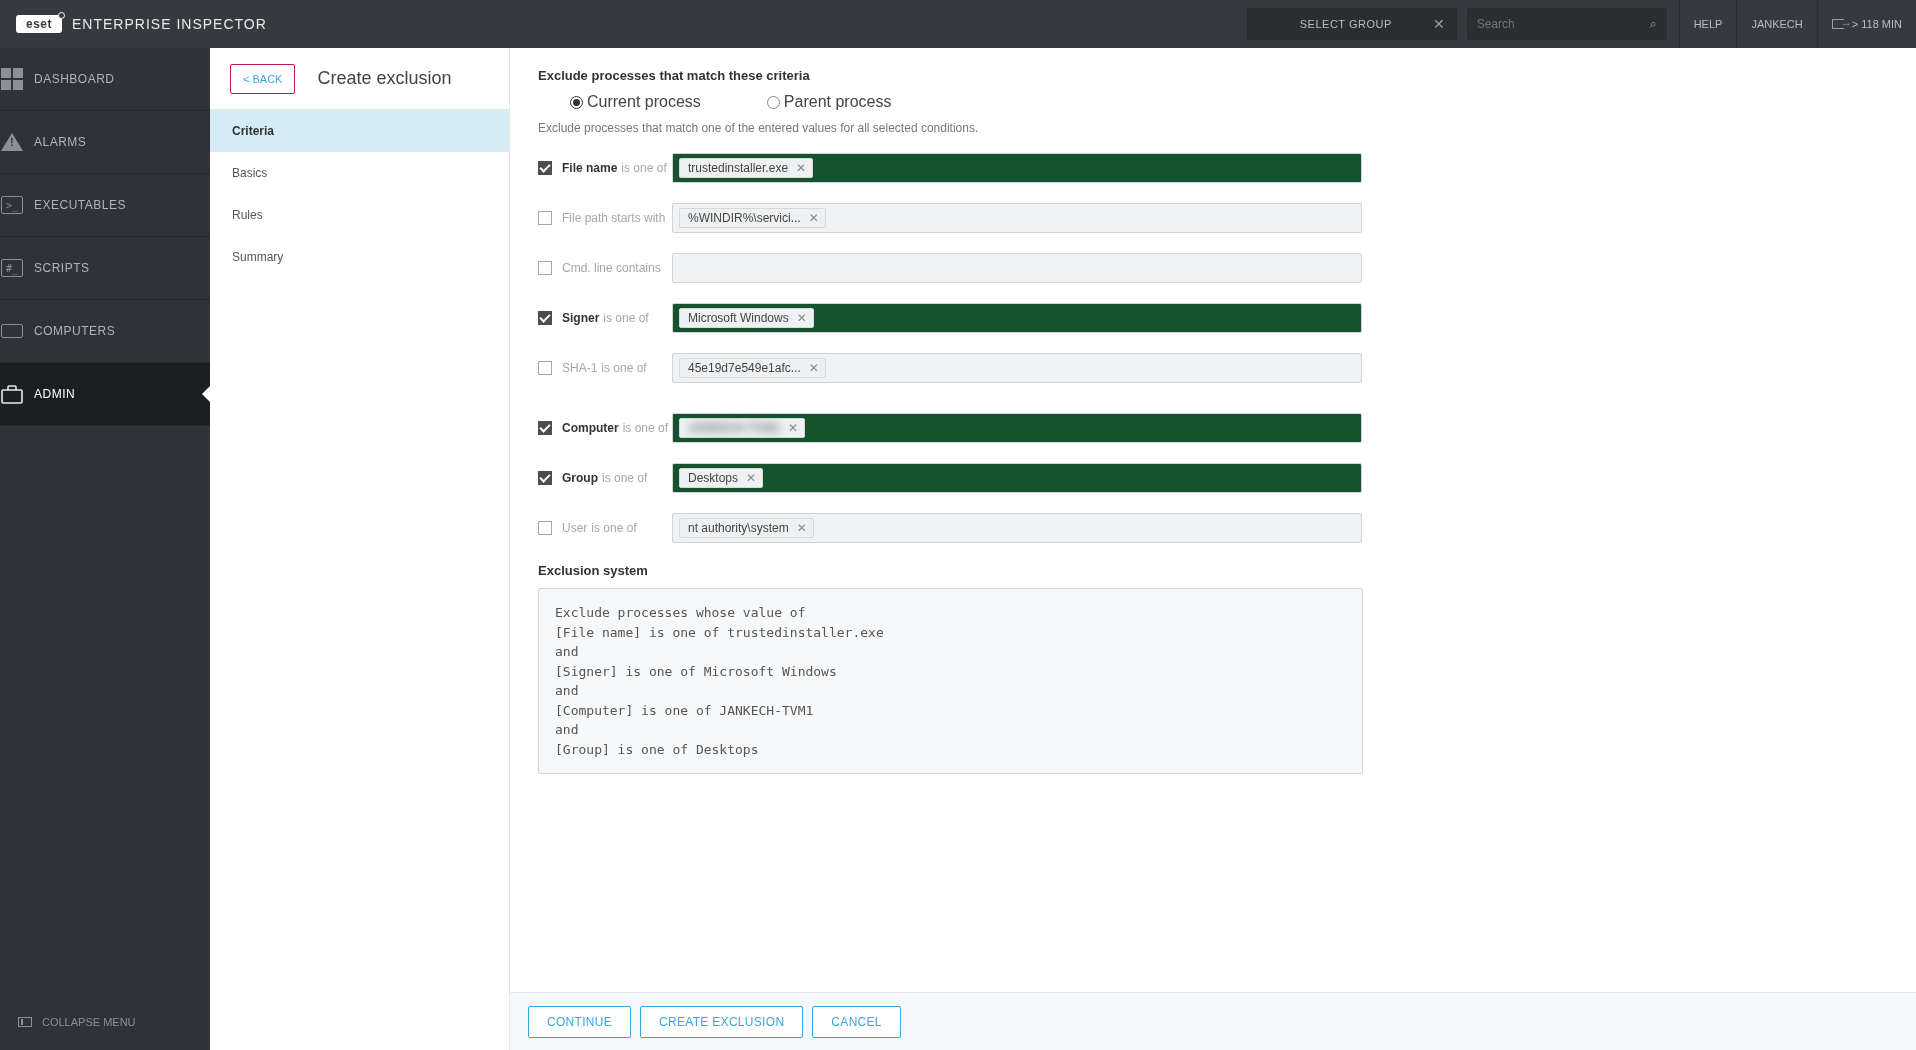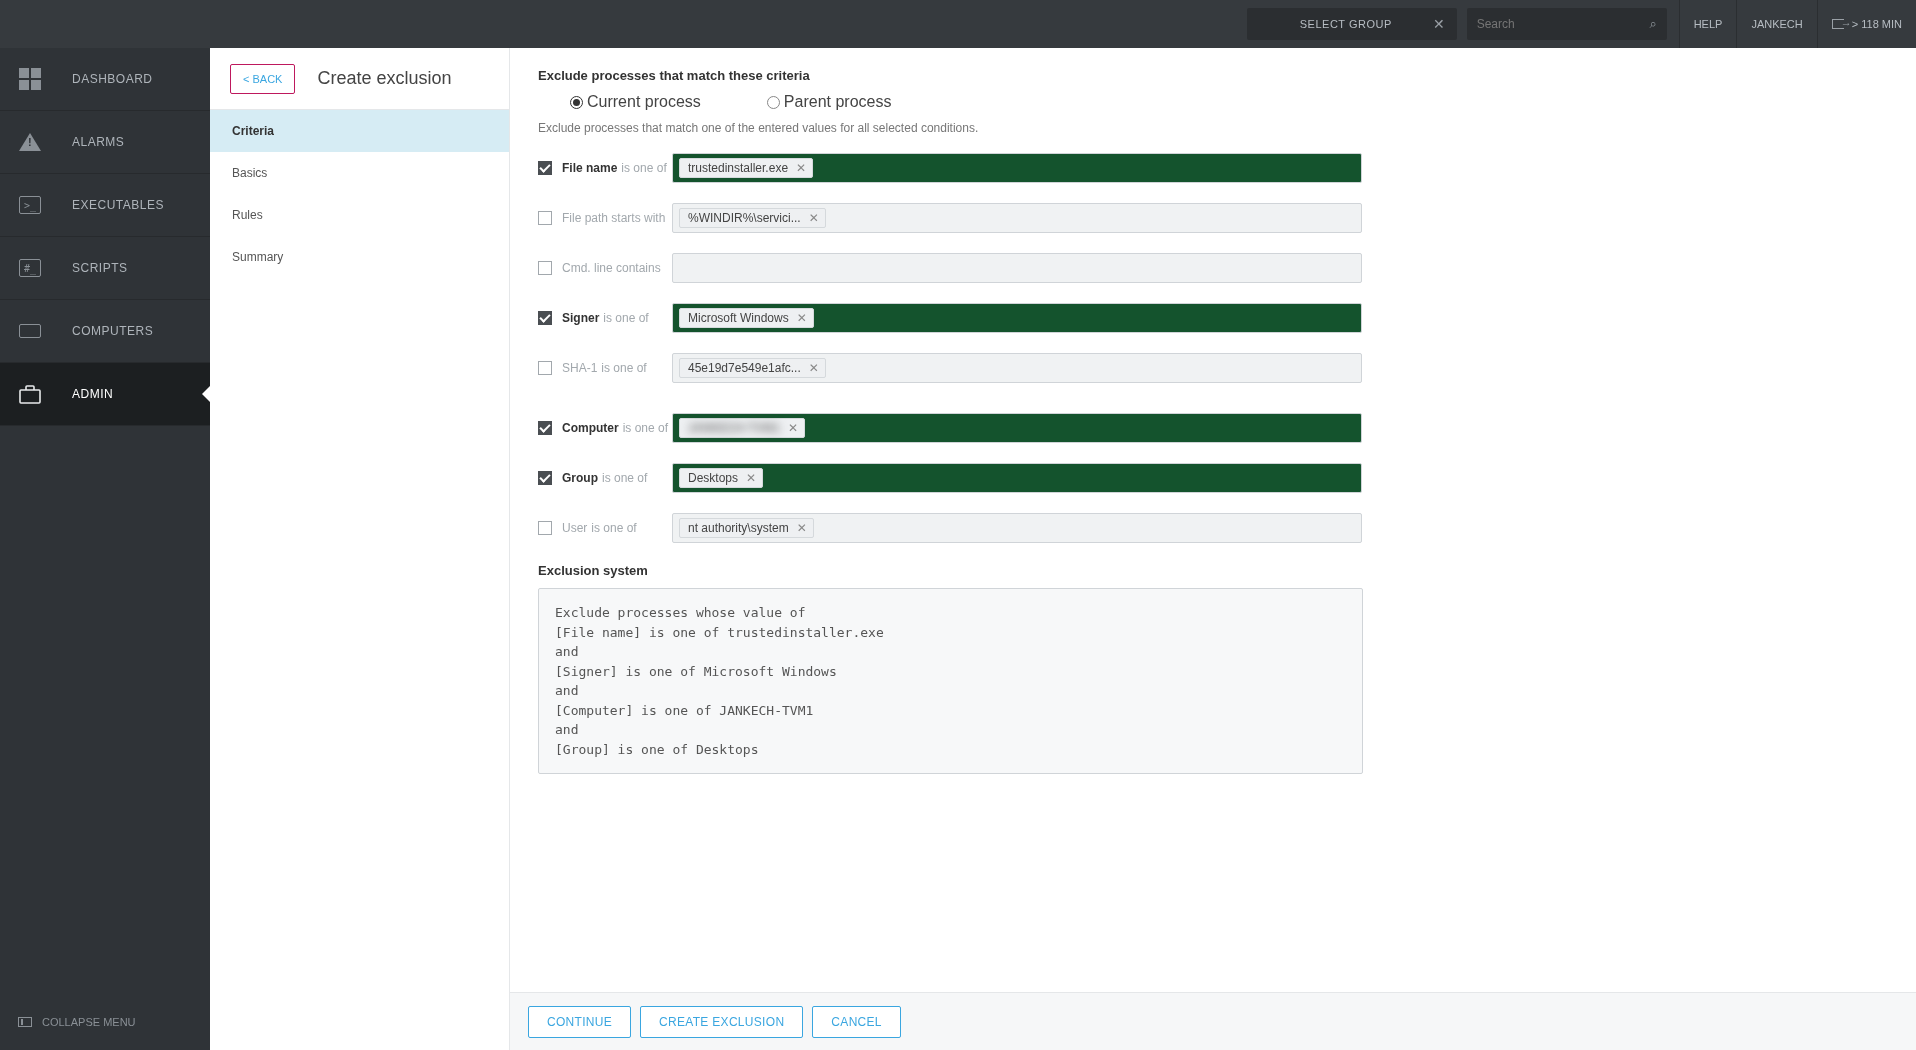--- a/index.html
+++ b/index.html
@@ -19,21 +19,21 @@
 .search-box input { flex: 1; background: transparent; border: 0; outline: 0; color: #bfc5ca; font-size: 12px; }
 .search-icon { color: #8f969c; font-size: 13px; }
 .top-link { color: #b7bdc3; font-size: 11px; padding: 0 14px; height: 48px; display: flex; align-items: center; border-left: 1px solid #2b2e31; cursor: pointer; }
 .logout { display: flex; align-items: center; gap: 8px; }
 .logout-icon { display: inline-block; width: 12px; height: 10px; border: 1.5px solid #9aa0a6; border-right: 0; position: relative; }
 .logout-icon::after { content: "→"; position: absolute; right: -8px; top: -4px; color: #9aa0a6; font-size: 11px; }
 
 .layout { display: flex; height: 1002px; }
 
 .sidebar { width: 210px; background: #2f3337; display: flex; flex-direction: column; color: #aeb4ba; }
-.nav-item { display: flex; align-items: center; gap: 30px; height: 63px; padding-left: 18px; border-bottom: 1px solid #272a2d; cursor: pointer; position: relative; }
+.nav-item { display: flex; align-items: center; gap: 10px; height: 63px; border-bottom: 1px solid #272a2d; cursor: pointer; position: relative; }
 .nav-item.active { background: #1c1f21; color: #fff; }
 .nav-item.active::after { content: ""; position: absolute; right: -1px; top: 50%; transform: translateY(-50%); width: 0; height: 0; border-top: 9px solid transparent; border-bottom: 9px solid transparent; border-right: 9px solid #fff; }
 .nav-label { font-size: 12px; letter-spacing: 0.5px; }
 .nav-icon { width: 24px; height: 24px; display: flex; align-items: center; justify-content: center; }
 .icon-dashboard { display: grid; grid-template-columns: 10px 10px; grid-template-rows: 10px 10px; gap: 2px; }
 .icon-dashboard span { background: #8a9096; }
 .icon-alarms { width: 0; height: 0; border-left: 11px solid transparent; border-right: 11px solid transparent; border-bottom: 18px solid #8a9096; position: relative; }
 .icon-alarms::after { content: "!"; position: absolute; left: -2px; top: 3px; color: #2f3337; font-weight: 700; font-size: 11px; }
 .icon-box { width: 22px; height: 18px; border: 1.5px solid #8a9096; border-radius: 2px; display: flex; align-items: center; justify-content: center; color: #8a9096; font-size: 10px; font-family: monospace; }
 .sidebar-spacer { flex: 1; }
@@ -75,20 +75,24 @@
 .preview-bar { margin-top: 14px; }
 .preview-box { border: 1px solid #d0d4d8; background: #f7f8f9; padding: 14px 16px; font-family: Consolas, monospace; font-size: 13px; color: #555; white-space: pre; width: 825px; margin-top: 10px; border-radius: 2px; line-height: 1.5; }
 
 .footer { height: 58px; border-top: 1px solid #e5e7e9; background: #f6f7f8; display: flex; align-items: center; gap: 9px; padding-left: 18px; }
 .btn { border: 1px solid #3aa6e0; background: #fff; color: #3aa6e0; font-size: 12px; padding: 8px 18px; border-radius: 2px; cursor: pointer; letter-spacing: 0.3px; }
 </style>
 </head>
 <body>
 
 <div class="topbar">
+  <div class="brand">
+    <span class="brand-eset">eset</span>
+    <span class="brand-text">ENTERPRISE INSPECTOR</span>
+  </div>
   <div class="topbar-spacer"></div>
   <div class="topbar-group">
     <div class="select-group">
       <span>SELECT GROUP</span>
       <span class="close-x">✕</span>
     </div>
     <div class="search-box">
       <input placeholder="Search" style="">
       <span class="search-icon">⌕</span>
     </div>

